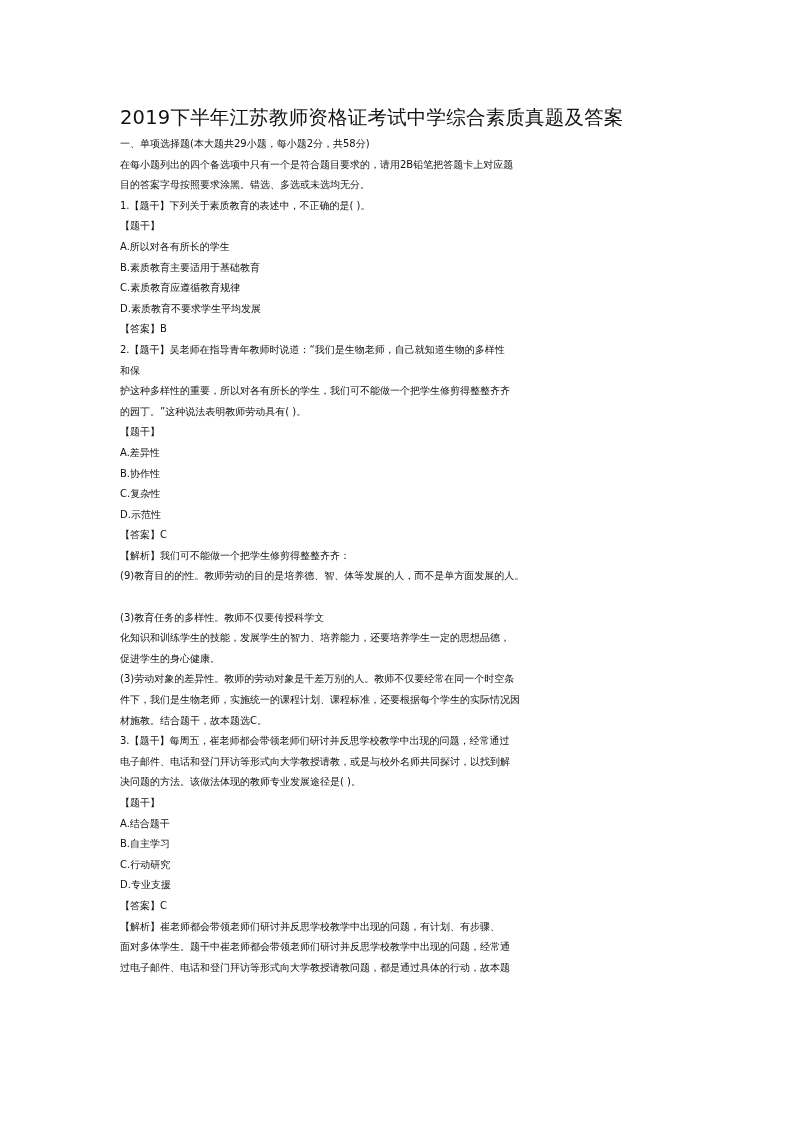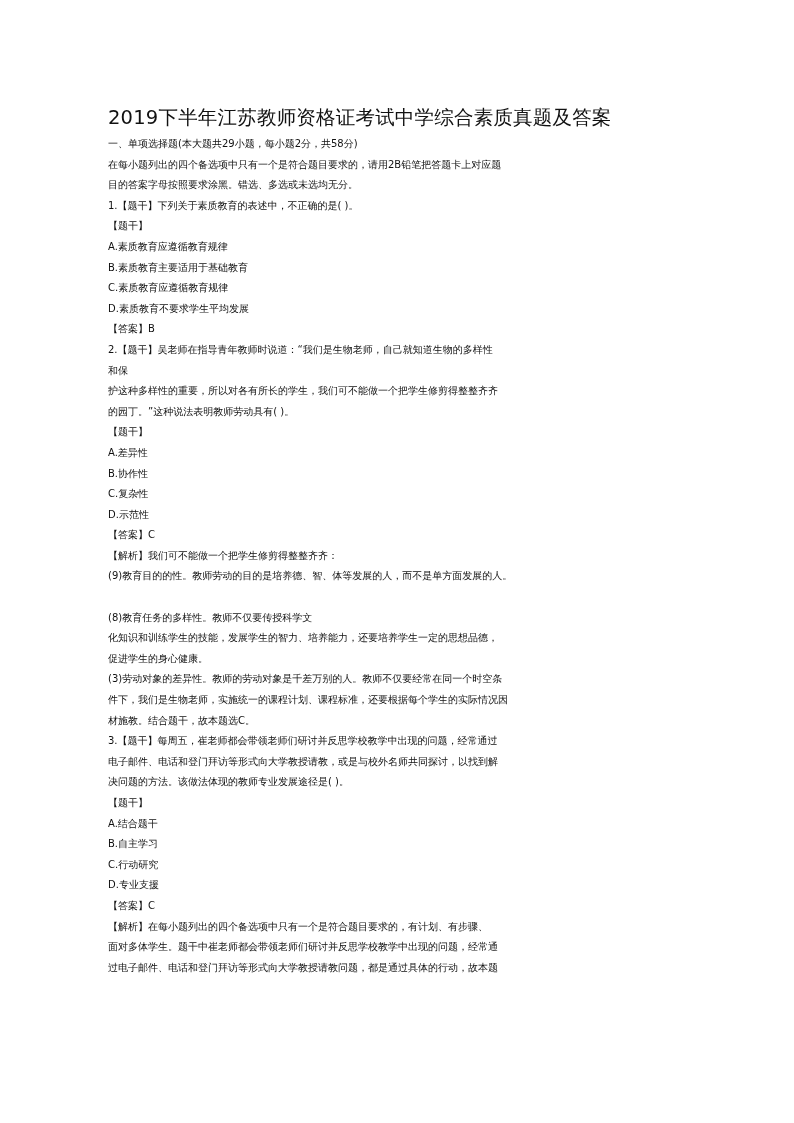--- a/index.html
+++ b/index.html
@@ -10,21 +10,21 @@
     body {
       width: 794px;
       height: 1123px;
       position: relative;
       overflow: hidden;
       font-family: "DejaVu Sans", "Liberation Sans", sans-serif;
       color: #111111;
     }
     .page {
       position: absolute;
-      left: 108px;
+      left: 120px;
       top: 104px;
       width: 560px;
     }
     .title {
       font-size: 19.5px;
       line-height: 28px;
       height: 28px;
       margin: 0 0 2px 0;
       font-weight: normal;
       white-space: nowrap;
@@ -49,56 +49,56 @@
 
   <div>
     <div class="line">一、单项选择题(本大题共29小题，每小题2分，共58分)</div>
     <div class="line">在每小题列出的四个备选项中只有一个是符合题目要求的，请用2B铅笔把答题卡上对应题</div>
     <div class="line">目的答案字母按照要求涂黑。错选、多选或未选均无分。</div>
   </div>
 
   <div>
     <div class="line">1.【题干】下列关于素质教育的表述中，不正确的是(   )。</div>
     <div class="line">【题干】</div>
-    <div class="line">A.素质教育应遵循教育规律</div>
+    <div class="line">A.所以对各有所长的学生</div>
     <div class="line">B.素质教育主要适用于基础教育</div>
     <div class="line">C.素质教育应遵循教育规律</div>
     <div class="line">D.素质教育不要求学生平均发展</div>
     <div class="line">【答案】B</div>
   </div>
 
   <div>
     <div class="line">2.【题干】吴老师在指导青年教师时说道：“我们是生物老师，自己就知道生物的多样性</div>
     <div class="line">和保</div>
     <div class="line">护这种多样性的重要，所以对各有所长的学生，我们可不能做一个把学生修剪得整整齐齐</div>
     <div class="line">的园丁。”这种说法表明教师劳动具有(   )。</div>
     <div class="line">【题干】</div>
     <div class="line">A.差异性</div>
     <div class="line">B.协作性</div>
     <div class="line">C.复杂性</div>
     <div class="line">D.示范性</div>
     <div class="line">【答案】C</div>
     <div class="line">【解析】我们可不能做一个把学生修剪得整整齐齐：</div>
     <div class="line">(9)教育目的的性。教师劳动的目的是培养德、智、体等发展的人，而不是单方面发展的人。</div>
     <div class="line blank"></div>
-    <div class="line">(8)教育任务的多样性。教师不仅要传授科学文</div>
+    <div class="line">(3)教育任务的多样性。教师不仅要传授科学文</div>
     <div class="line">化知识和训练学生的技能，发展学生的智力、培养能力，还要培养学生一定的思想品德，</div>
     <div class="line">促进学生的身心健康。</div>
     <div class="line">(3)劳动对象的差异性。教师的劳动对象是千差万别的人。教师不仅要经常在同一个时空条</div>
     <div class="line">件下，我们是生物老师，实施统一的课程计划、课程标准，还要根据每个学生的实际情况因</div>
     <div class="line">材施教。结合题干，故本题选C。</div>
   </div>
 
   <div>
     <div class="line">3.【题干】每周五，崔老师都会带领老师们研讨并反思学校教学中出现的问题，经常通过</div>
     <div class="line">电子邮件、电话和登门拜访等形式向大学教授请教，或是与校外名师共同探讨，以找到解</div>
     <div class="line">决问题的方法。该做法体现的教师专业发展途径是(   )。</div>
     <div class="line">【题干】</div>
     <div class="line">A.结合题干</div>
     <div class="line">B.自主学习</div>
     <div class="line">C.行动研究</div>
     <div class="line">D.专业支援</div>
     <div class="line">【答案】C</div>
-    <div class="line">【解析】在每小题列出的四个备选项中只有一个是符合题目要求的，有计划、有步骤、</div>
+    <div class="line">【解析】崔老师都会带领老师们研讨并反思学校教学中出现的问题，有计划、有步骤、</div>
     <div class="line">面对多体学生。题干中崔老师都会带领老师们研讨并反思学校教学中出现的问题，经常通</div>
     <div class="line">过电子邮件、电话和登门拜访等形式向大学教授请教问题，都是通过具体的行动，故本题</div>
   </div>
 </div>
 
 </body></html>

